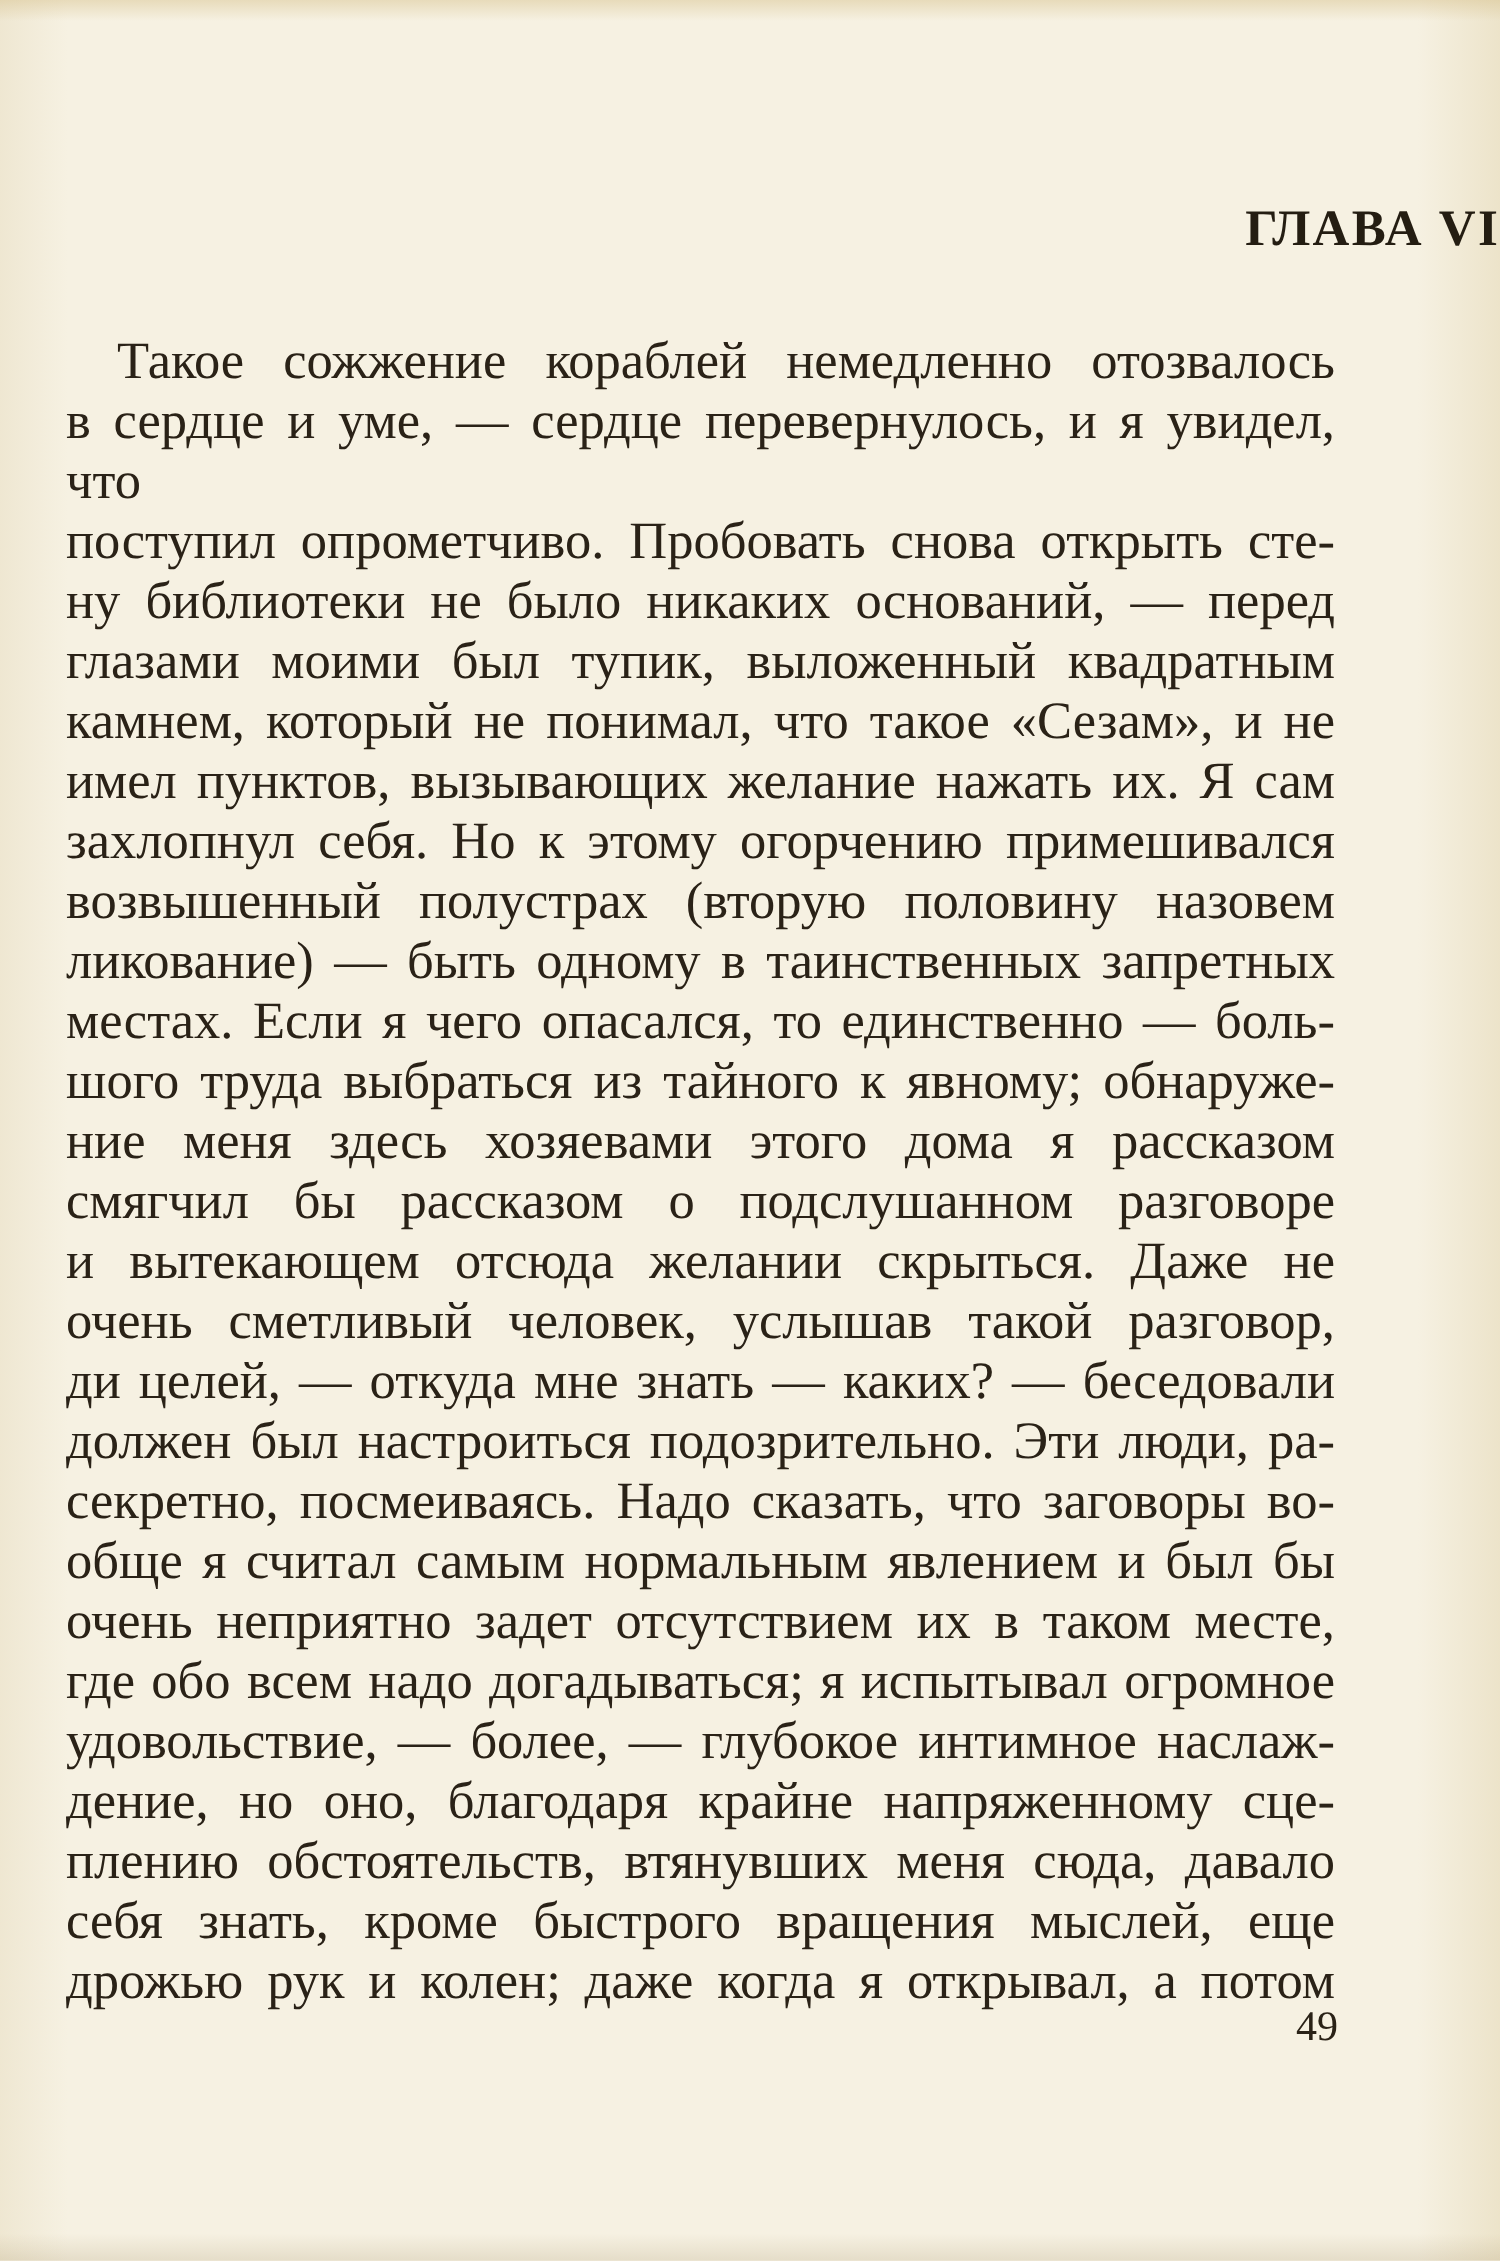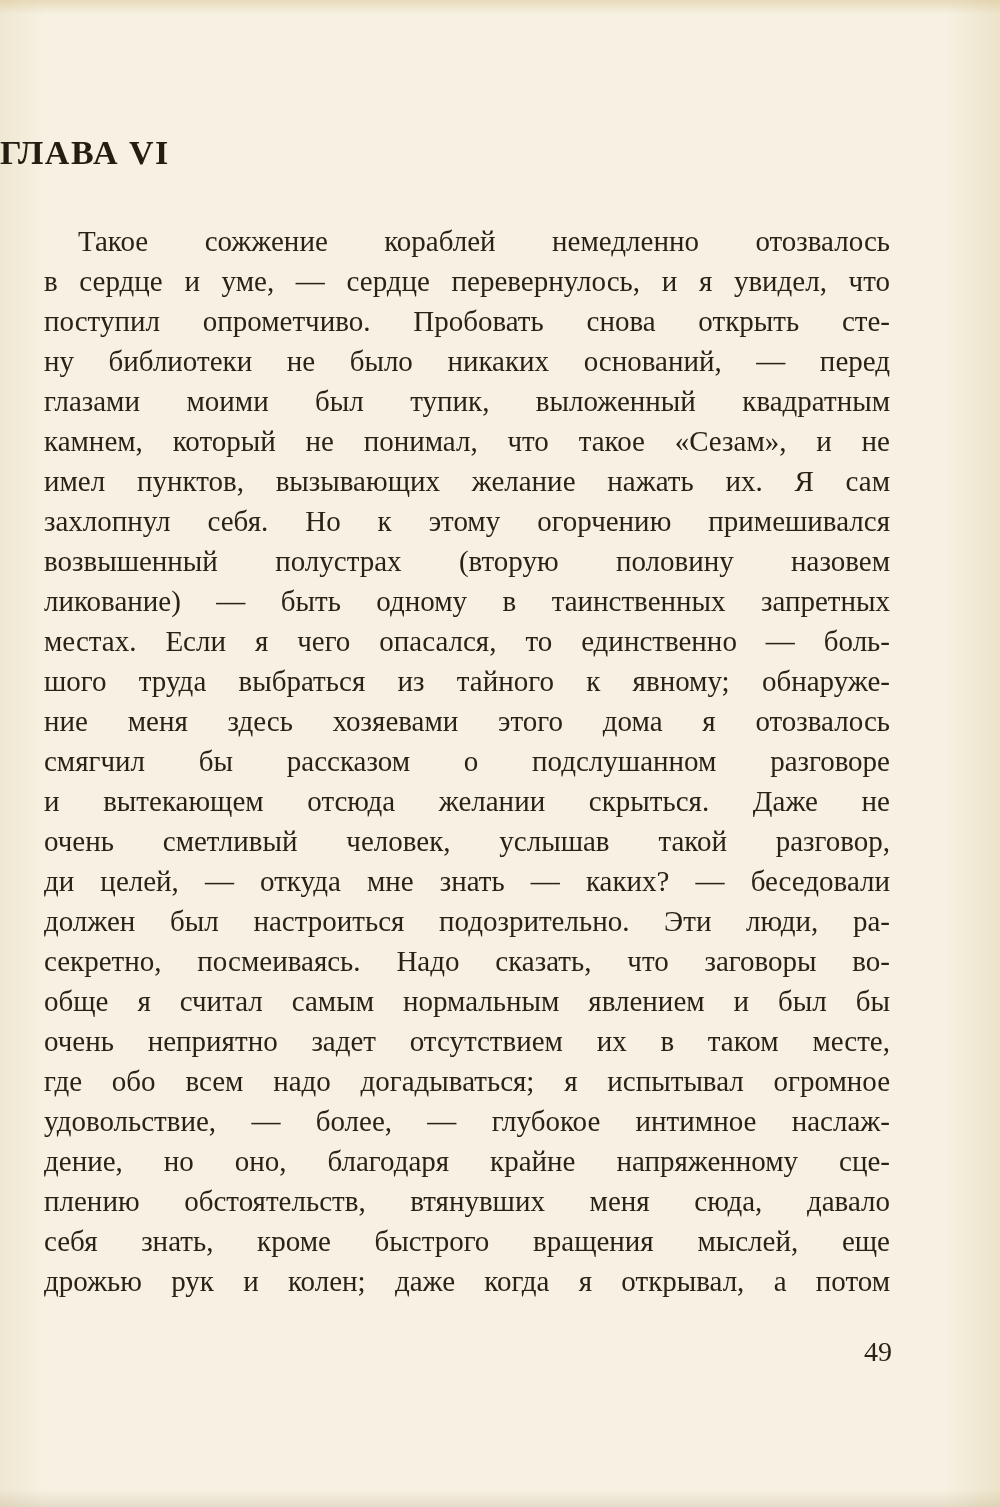--- a/index.html
+++ b/index.html
@@ -21,33 +21,33 @@
       linear-gradient(90deg, rgba(205,185,135,0.18) 0px, rgba(205,185,135,0) 45px),
       linear-gradient(270deg, rgba(214,196,146,0.30) 0px, rgba(214,196,146,0) 55px),
       #f6f1e2;
   }
   .chapter-title {
     position: absolute;
     top: 134px;
     left: 0;
     width: 100%;
     margin: 0;
-    text-align: left;
+    text-align: right;
     font-family: "Liberation Serif", "DejaVu Serif", serif;
     font-weight: bold;
     font-size: 34px;
     letter-spacing: 1.5px;
     color: #241d12;
   }
   .body-text {
     position: absolute;
     top: 221px;
     left: 44px;
     width: 846px;
-    font-size: 29px;
+    font-size: 35px;
     line-height: 40px;
     color: #2a2217;
   }
   .text-line {
     text-align: justify;
     text-align-last: justify;
     white-space: normal;
   }
   .text-line:first-child {
     text-indent: 34px;
@@ -74,21 +74,21 @@
       <div class="text-line">поступил опрометчиво. Пробовать снова открыть сте-</div>
       <div class="text-line">ну библиотеки не было никаких оснований, — перед</div>
       <div class="text-line">глазами моими был тупик, выложенный квадратным</div>
       <div class="text-line">камнем, который не понимал, что такое «Сезам», и не</div>
       <div class="text-line">имел пунктов, вызывающих желание нажать их. Я сам</div>
       <div class="text-line">захлопнул себя. Но к этому огорчению примешивался</div>
       <div class="text-line">возвышенный полустрах (вторую половину назовем</div>
       <div class="text-line">ликование) — быть одному в таинственных запретных</div>
       <div class="text-line">местах. Если я чего опасался, то единственно — боль-</div>
       <div class="text-line">шого труда выбраться из тайного к явному; обнаруже-</div>
-      <div class="text-line">ние меня здесь хозяевами этого дома я отозвалось</div>
+      <div class="text-line">ние меня здесь хозяевами этого дома я рассказом</div>
       <div class="text-line">смягчил бы рассказом о подслушанном разговоре</div>
       <div class="text-line">и вытекающем отсюда желании скрыться. Даже не</div>
       <div class="text-line">очень сметливый человек, услышав такой разговор,</div>
       <div class="text-line">ди целей, — откуда мне знать — каких? — беседовали</div>
       <div class="text-line">должен был настроиться подозрительно. Эти люди, ра-</div>
       <div class="text-line">секретно, посмеиваясь. Надо сказать, что заговоры во-</div>
       <div class="text-line">обще я считал самым нормальным явлением и был бы</div>
       <div class="text-line">очень неприятно задет отсутствием их в таком месте,</div>
       <div class="text-line">где обо всем надо догадываться; я испытывал огромное</div>
       <div class="text-line">удовольствие, — более, — глубокое интимное наслаж-</div>

